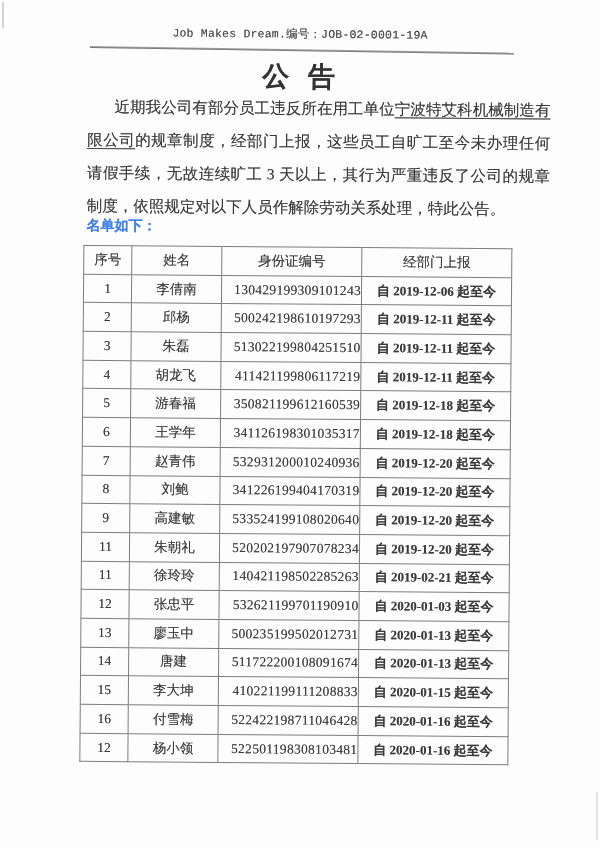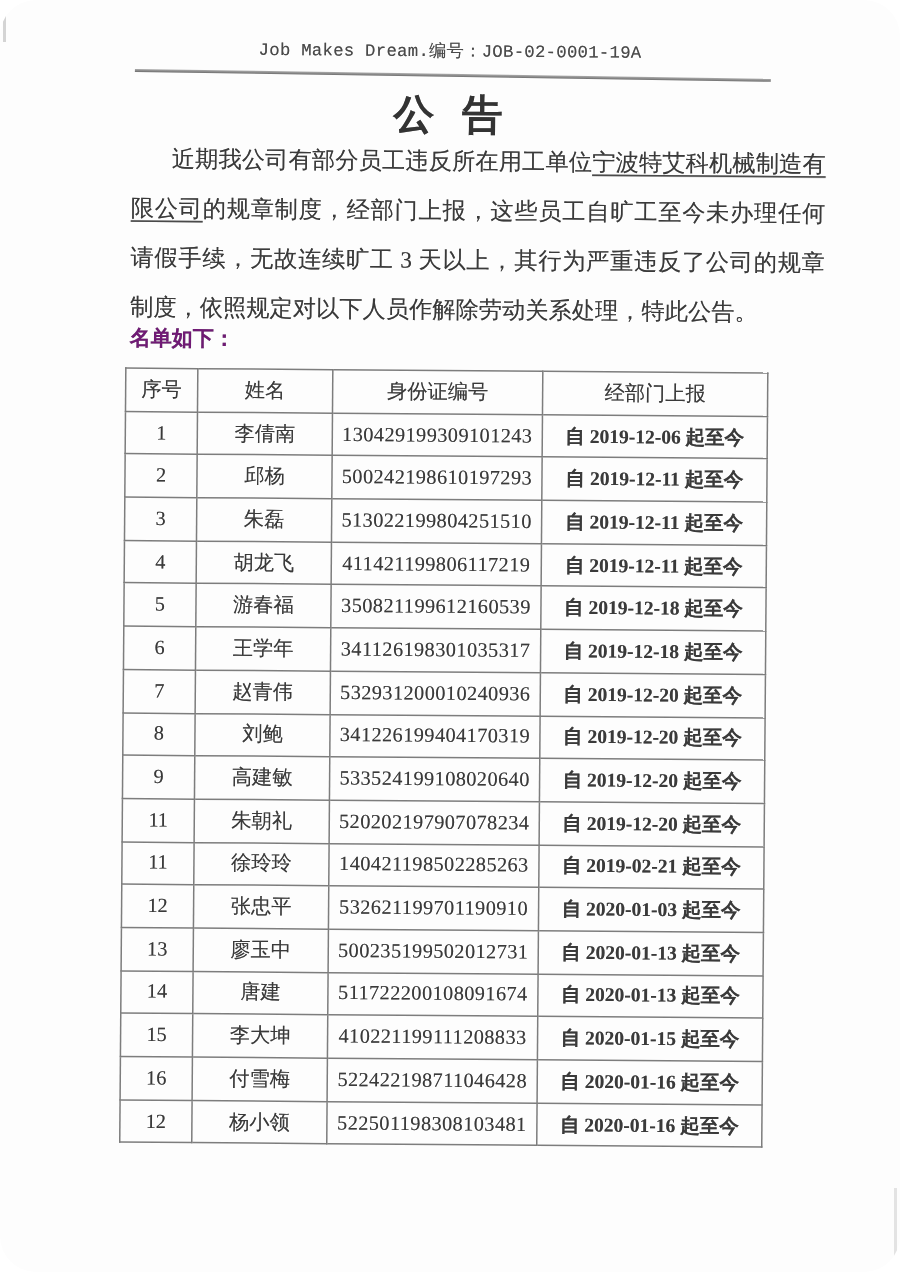--- a/index.html
+++ b/index.html
@@ -9,21 +9,20 @@
   }
   .page {
     position: relative;
     width: 600px;
     height: 848px;
     background: #fdfdfd;
     overflow: hidden;
     font-family: "Liberation Serif", "DejaVu Serif", serif;
     color: #3a3a3a;
     text-shadow: 0 0 0.4px rgba(58,58,58,0.55);
-    border-radius: 24px;
   }
   .sheet {
     position: absolute;
     inset: 0;
     transform: rotate(0.45deg);
     transform-origin: 100px 40px;
   }
   .doc-header {
     position: absolute;
     top: 25px;
@@ -73,21 +72,21 @@
     text-decoration: underline;
     text-decoration-color: #4a4a4a;
     text-underline-offset: 3px;
   }
   .list-label {
     position: absolute;
     top: 217px;
     left: 88px;
     font-size: 14px;
     font-weight: 700;
-    color: #701a75;
+    color: #3b82f6;
   }
   .roster-table {
     position: absolute;
     top: 245px;
     left: 85px;
     width: 428px;
     border-collapse: collapse;
     table-layout: fixed;
   }
   .roster-table th,
@@ -98,20 +97,21 @@
     font-weight: 400;
     font-size: 13.5px;
     height: 27.7px;
     padding: 0;
     color: #3a3a3a;
     overflow: hidden;
     white-space: nowrap;
   }
   .roster-table td.c2 {
     letter-spacing: 0.3px;
+    text-align: right;
   }
   .roster-table td.c3 {
     font-size: 13px;
     font-weight: bold;
   }
   .scan-mark-left {
     position: absolute;
     left: 2px;
     top: 2px;
     width: 2px;

